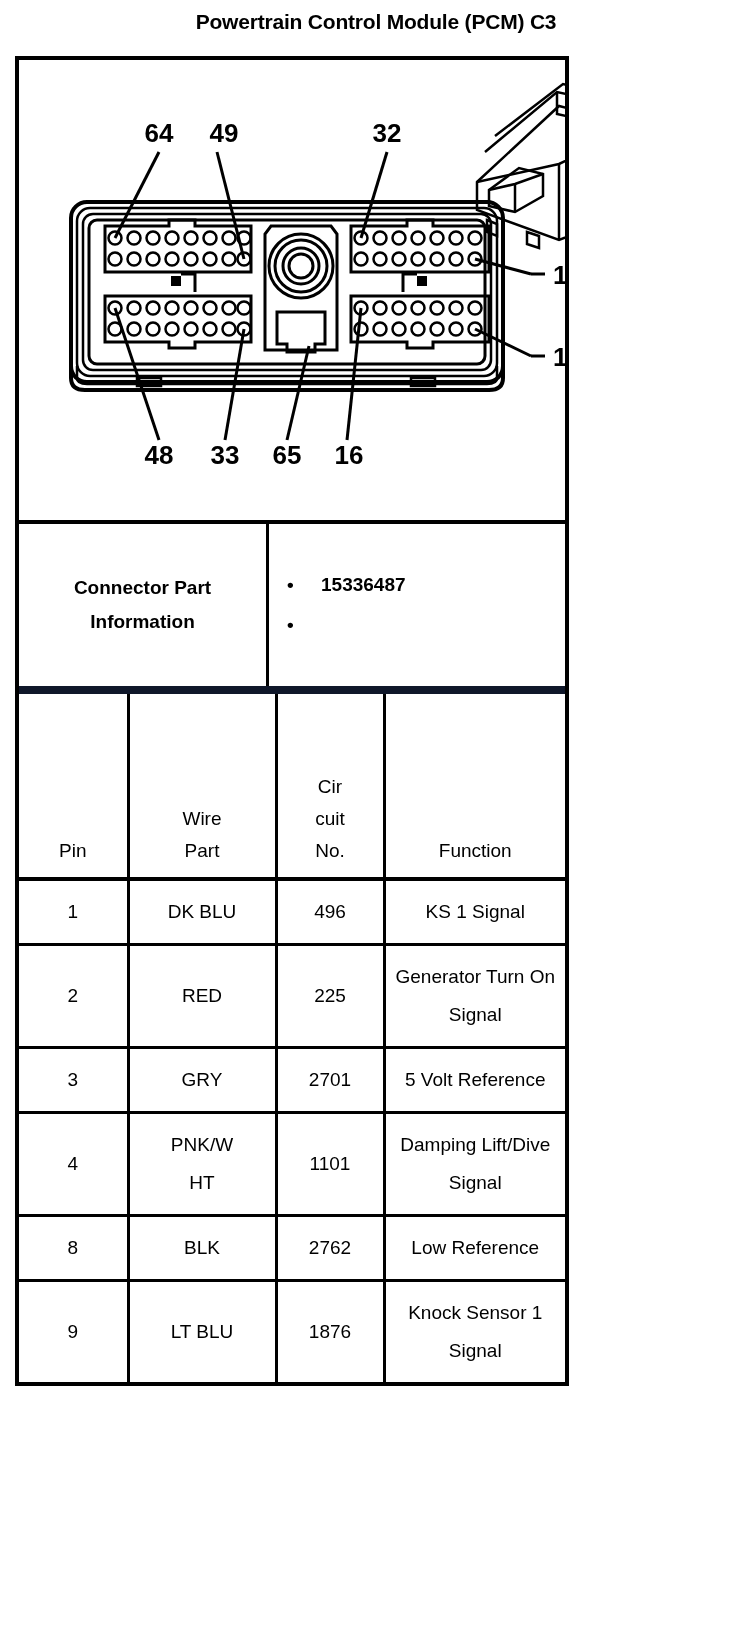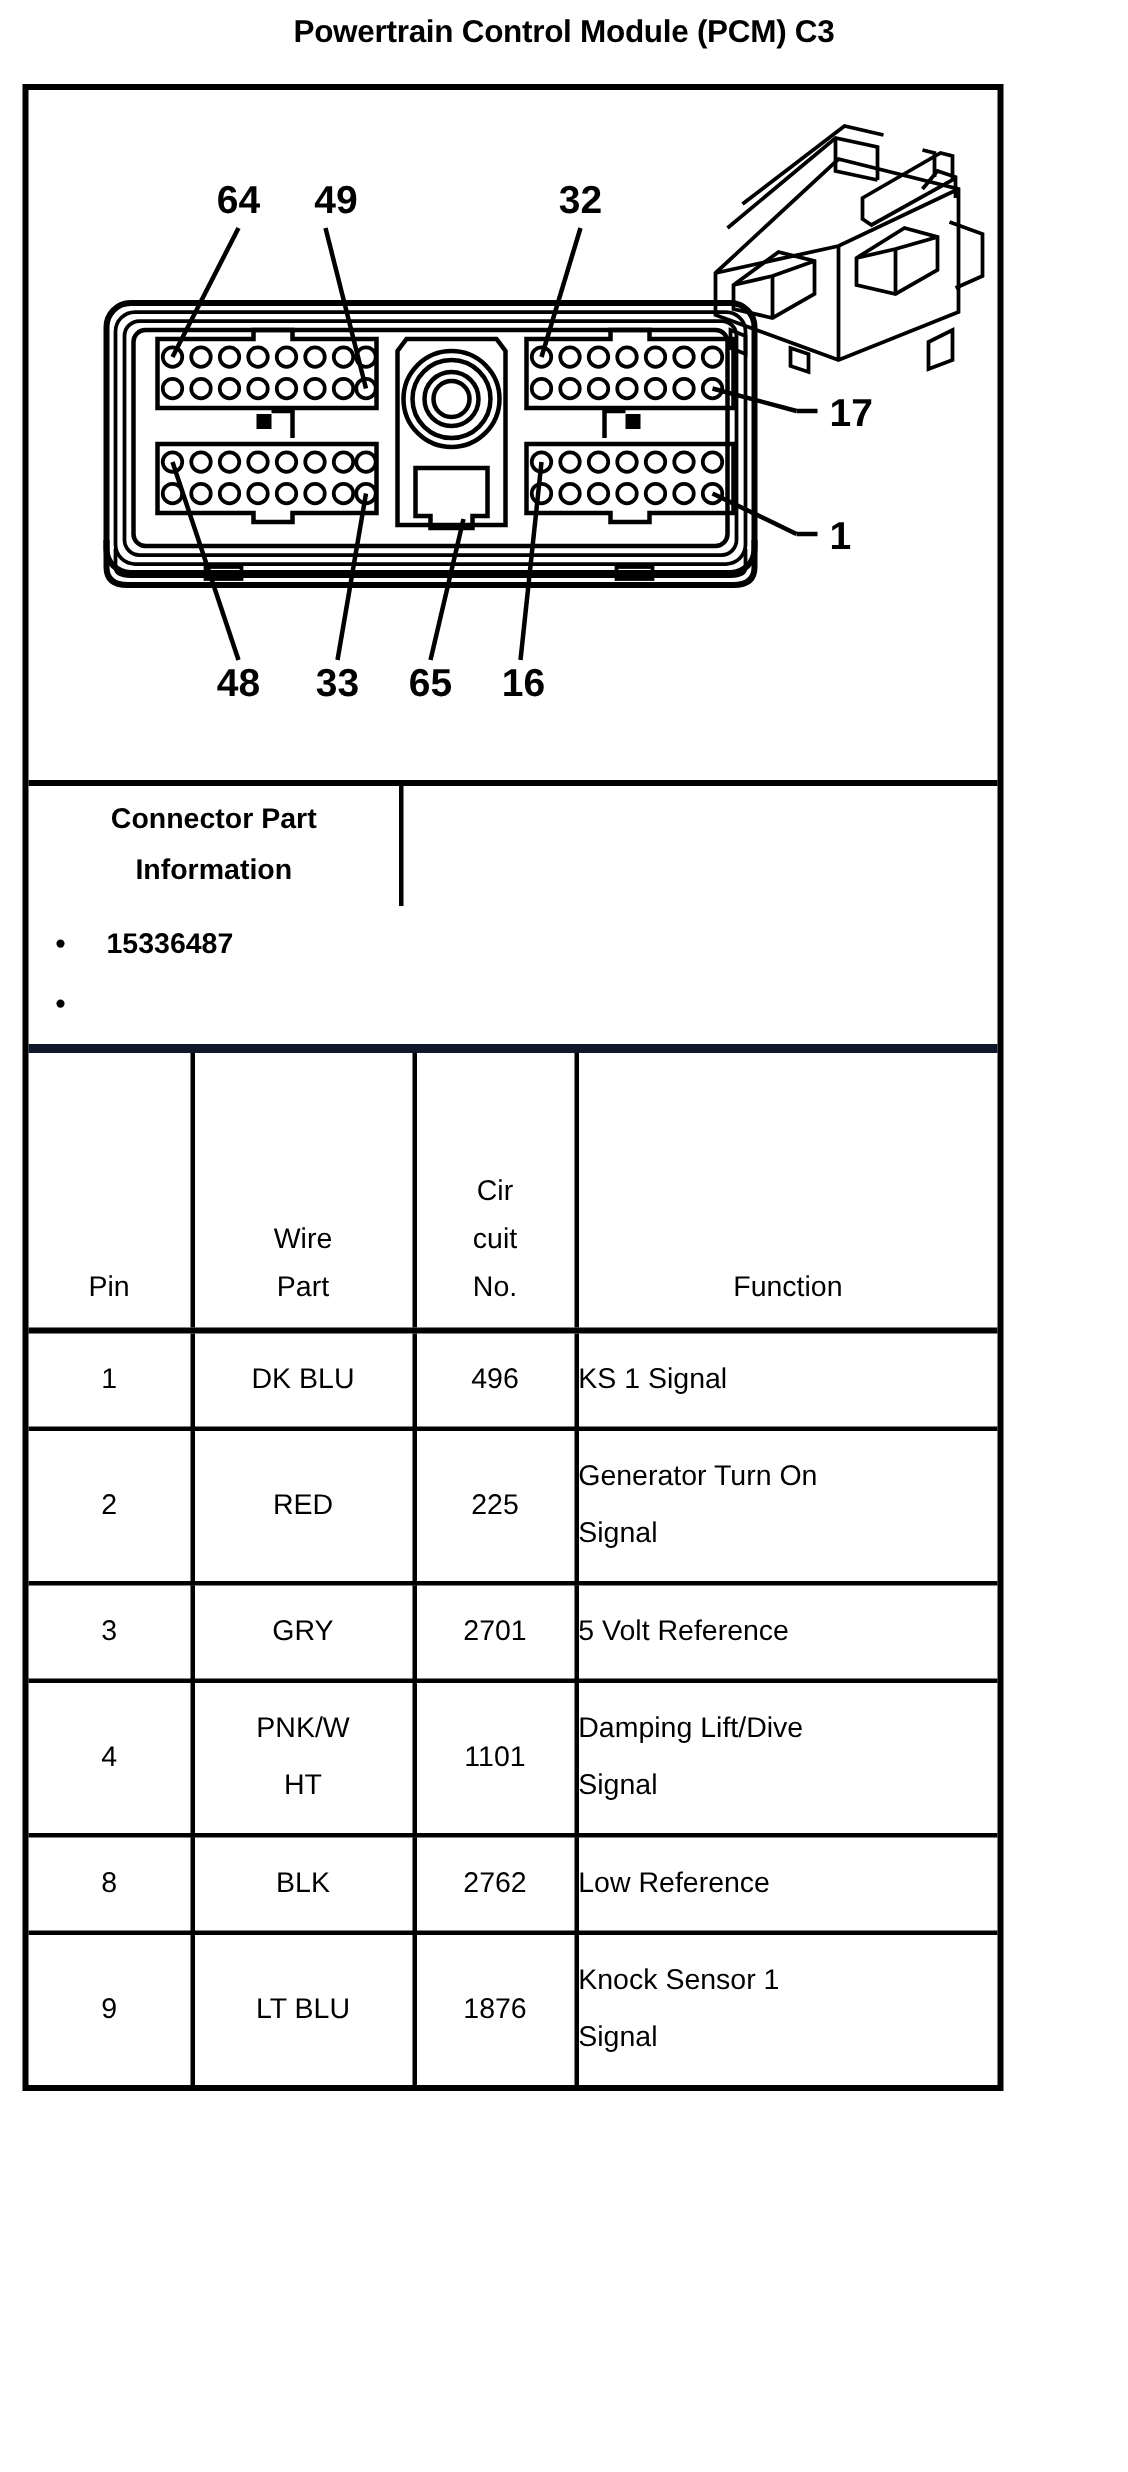--- a/index.html
+++ b/index.html
@@ -32,43 +32,42 @@
     font-weight: bold;
     letter-spacing: -0.2px;
     line-height: 28px;
   }
 
   
   .frame {
     position: absolute;
     left: 15px;
     top: 56px;
-    width: 654px;
+    width: 554px;
     border: 4px solid #000;
     box-sizing: border-box;
     background: #fff;
   }
 
   
   .diagram-cell {
     position: relative;
     height: 464px;
     border-bottom: 4px solid #000;
     box-sizing: border-box;
     overflow: hidden;
   }
   .diagram-svg { display: block; }
 
   
   .partinfo-row {
     display: flex;
-    border-bottom: 6px solid #0f172a;
+    border-bottom: 8px solid #0f172a;
     box-sizing: border-box;
     min-height: 170px;
-    flex-direction: column;
   }
   .partinfo-label {
     width: 250px;
     box-sizing: border-box;
     border-right: 3px solid #000;
     display: flex;
     align-items: center;
     justify-content: center;
     text-align: center;
     font-size: 19px;
@@ -141,21 +140,21 @@
   .pin-table tbody td {
     font-size: 19px;
     font-weight: normal;
     line-height: 38px;
     padding: 12px 0;
   }
   .cell-center {
     text-align: center;
   }
   .cell-func {
-    text-align: left;
+    text-align: center;
     padding-left: 17px;
     padding-right: 8px;
   }
   .two-line {
     line-height: 38px;
     border-radius: 15px;
   }
 </style>
 </head>
 <body>

